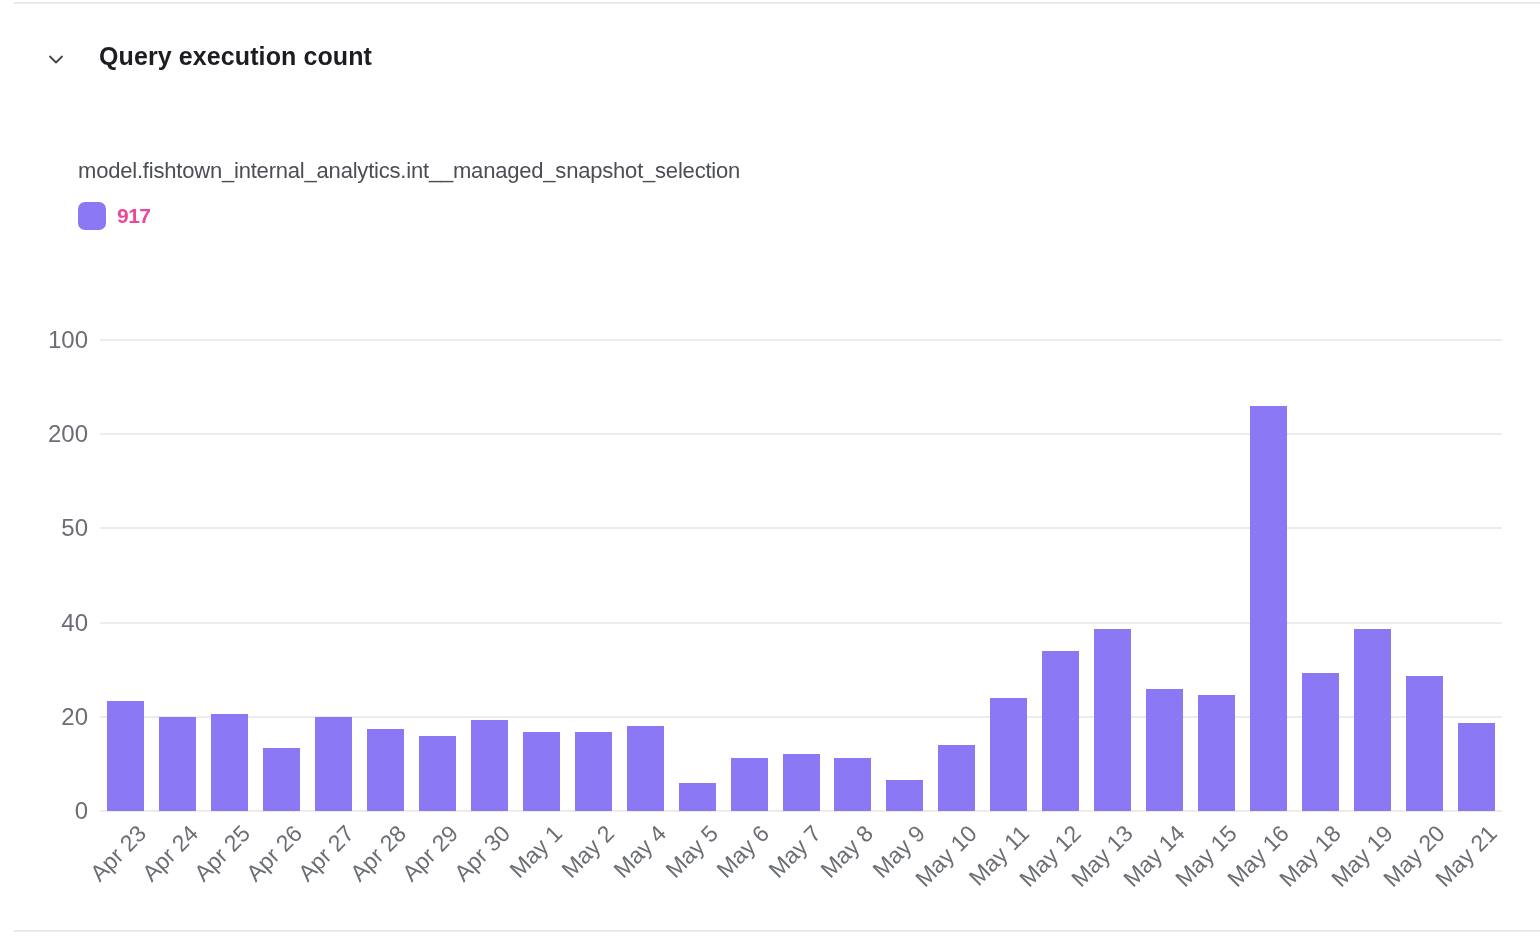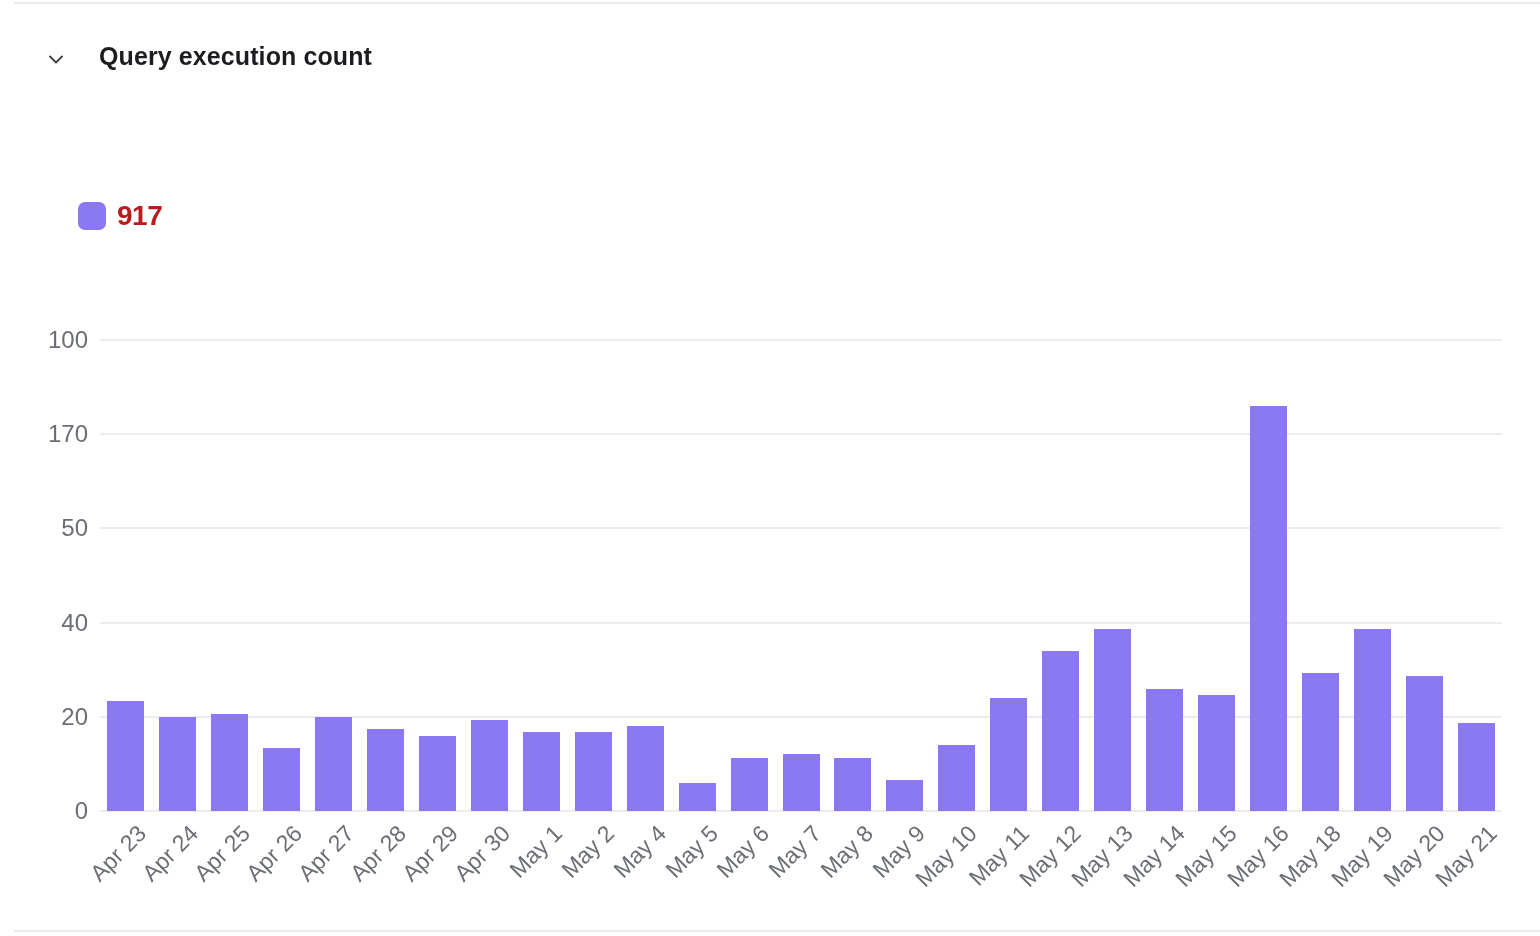--- a/index.html
+++ b/index.html
@@ -30,21 +30,21 @@
   }
   .legend-item {
     position: absolute; left: 78px; top: 201px; height: 30px;
     display: flex; align-items: center; cursor: pointer;
   }
   .swatch {
     width: 28px; height: 28px; border-radius: 7px; background: #8a78f4;
     display: inline-block;
   }
   .legend-value {
-    margin-left: 11px; font-size: 28px; font-weight: 700; color: #b91c1c;
+    margin-left: 11px; font-size: 21px; font-weight: 700; color: #ec4899;
     letter-spacing: -0.5px;
   }
 
   #chart { position: absolute; left: 0; top: 0; width: 1540px; height: 936px; }
   .gridline { position: absolute; height: 2px; background: #ececec; }
   .y-label {
     position: absolute; left: 0; width: 88px; text-align: right;
     font-size: 24px; color: #6b6f75; line-height: 30px;
   }
   .bar { position: absolute; background: #8a78f4; }
@@ -63,37 +63,38 @@
 
   <div class="header">
     <span class="chev">
       <svg width="24" height="24" viewBox="0 0 24 24" fill="none">
         <polyline points="6,9.5 12,15.5 18,9.5" stroke="currentColor" stroke-width="1.8" stroke-linecap="round" stroke-linejoin="round"></polyline>
       </svg>
     </span>
     <h2 class="panel-title">Query execution count</h2>
   </div>
 
+  <div class="legend-series">model.fishtown_internal_analytics.int__managed_snapshot_selection</div>
 
   <div class="legend-item">
     <span class="swatch" style="background: rgb(138, 120, 244);"></span>
     <span class="legend-value">917</span>
   </div>
 
   <div id="chart">
       <div class="gridline" style="left: 100px; width: 1402px; top: 810px; background: rgb(236, 236, 236);"></div>
       <div class="y-label" style="top: 796px; color: rgb(107, 111, 117);">0</div>
       <div class="gridline" style="left: 100px; width: 1402px; top: 716px; background: rgb(236, 236, 236);"></div>
       <div class="y-label" style="top: 702px; color: rgb(107, 111, 117);">20</div>
       <div class="gridline" style="left: 100px; width: 1402px; top: 622px; background: rgb(236, 236, 236);"></div>
       <div class="y-label" style="top: 608px; color: rgb(107, 111, 117);">40</div>
       <div class="gridline" style="left: 100px; width: 1402px; top: 527px; background: rgb(236, 236, 236);"></div>
       <div class="y-label" style="top: 513px; color: rgb(107, 111, 117);">50</div>
       <div class="gridline" style="left: 100px; width: 1402px; top: 433px; background: rgb(236, 236, 236);"></div>
-      <div class="y-label" style="top: 419px; color: rgb(107, 111, 117);">170</div>
+      <div class="y-label" style="top: 419px; color: rgb(107, 111, 117);">200</div>
       <div class="gridline" style="left: 100px; width: 1402px; top: 339px; background: rgb(236, 236, 236);"></div>
       <div class="y-label" style="top: 325px; color: rgb(107, 111, 117);">100</div>
       <div class="bar" style="left: 107.463px; width: 37px; top: 701px; height: 110px; background: rgb(138, 120, 244);"></div>
       <div class="x-anchor" style="left: 132.963px; top: 820px;">
         <span style="color: rgb(107, 111, 117);">Apr 23</span>
       </div>
       <div class="bar" style="left: 159.389px; width: 37px; top: 717px; height: 94px; background: rgb(138, 120, 244);"></div>
       <div class="x-anchor" style="left: 184.889px; top: 820px;">
         <span style="color: rgb(107, 111, 117);">Apr 24</span>
       </div>

